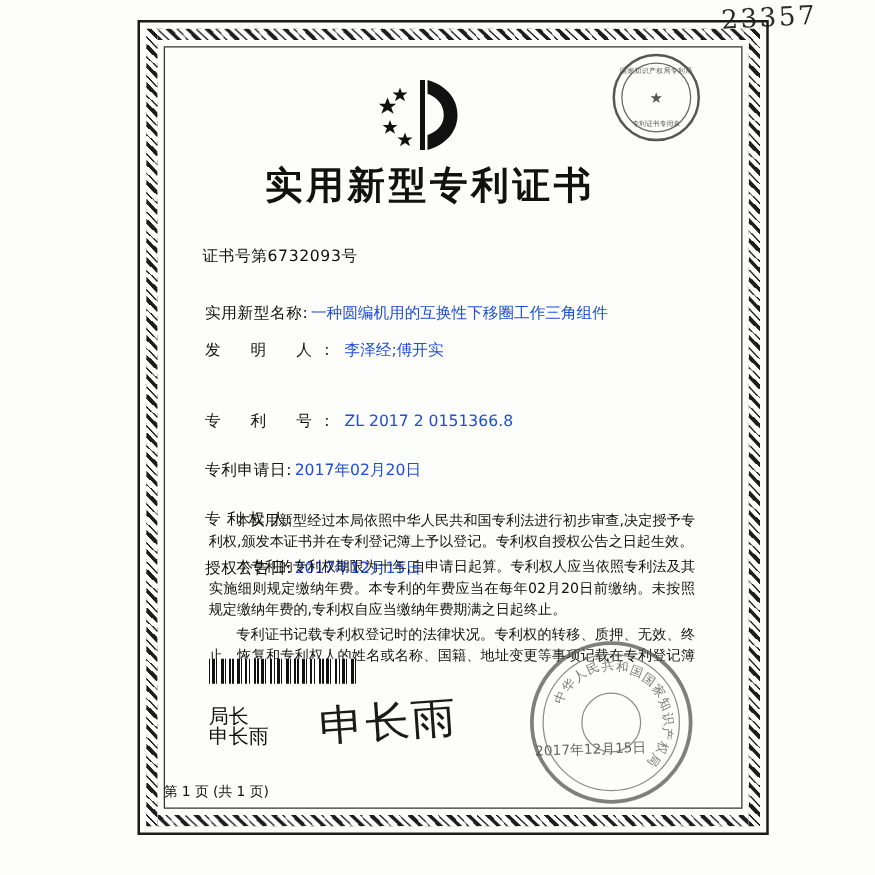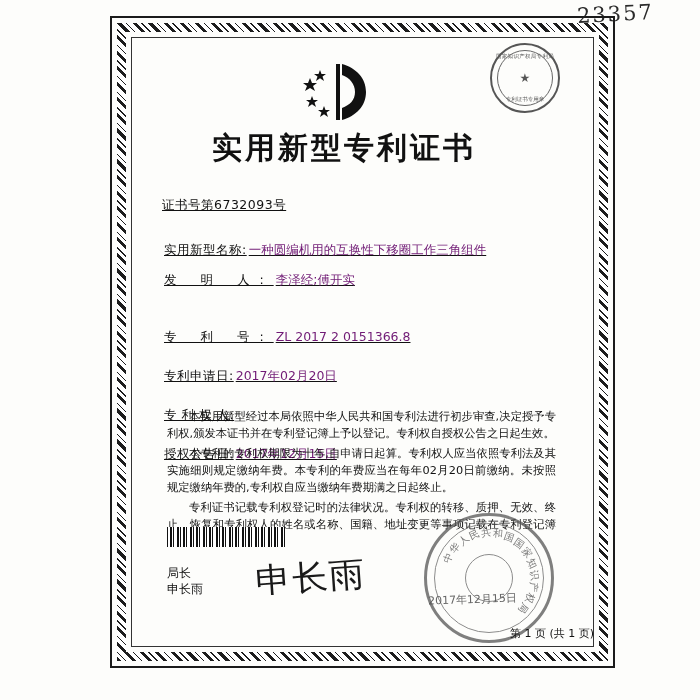--- a/index.html
+++ b/index.html
@@ -93,37 +93,36 @@
     letter-spacing: 3px;
     color: #111;
   }
 
   
   .fields {
     position: absolute;
     left: 164px;
     top: 197px;
     width: 410px;
-    text-decoration: underline;
   }
   .field-row {
     display: flex;
     align-items: baseline;
     margin-bottom: 13px;
     font-size: 12.5px;
     font-family: "DejaVu Sans", sans-serif;
     white-space: nowrap;
   }
   .field-label {
     color: #111;
     letter-spacing: 0.5px;
   }
   .field-label.sp  { letter-spacing: 10px; }
   .field-value {
-    color: #701a75;
+    color: #1d4ed8;
     margin-left: 2px;
   }
 
   
   .body-text {
     position: absolute;
     left: 167px;
     top: 408px;
     width: 405px;
     font-size: 11.3px;
@@ -151,21 +150,21 @@
       #111 6px, #111 7px, #fff 7px, #fff 10px,
       #111 10px, #111 12px, #fff 12px, #fff 13px
     );
   }
 
   
   .director {
     position: absolute;
     left: 167px;
     top: 565px;
-    font-size: 12px;
+    font-size: 16px;
     line-height: 16px;
     font-family: "DejaVu Sans", sans-serif;
     color: #111;
   }
   .signature {
     position: absolute;
     left: 258px;
     top: 555px;
     font-family: "DejaVu Serif", serif;
     font-size: 34px;
@@ -262,21 +261,21 @@
     transform: rotate(-2deg);
     opacity: 0.9;
   }
 
   
   .footer {
     position: absolute;
     left: 131px;
     top: 626px;
     width: 463px;
-    text-align: right;
+    text-align: left;
     font-size: 11px;
     font-family: "DejaVu Sans", sans-serif;
     color: #111;
   }
 </style>
 </head>
 <body>
 
 <div class="page">
 

